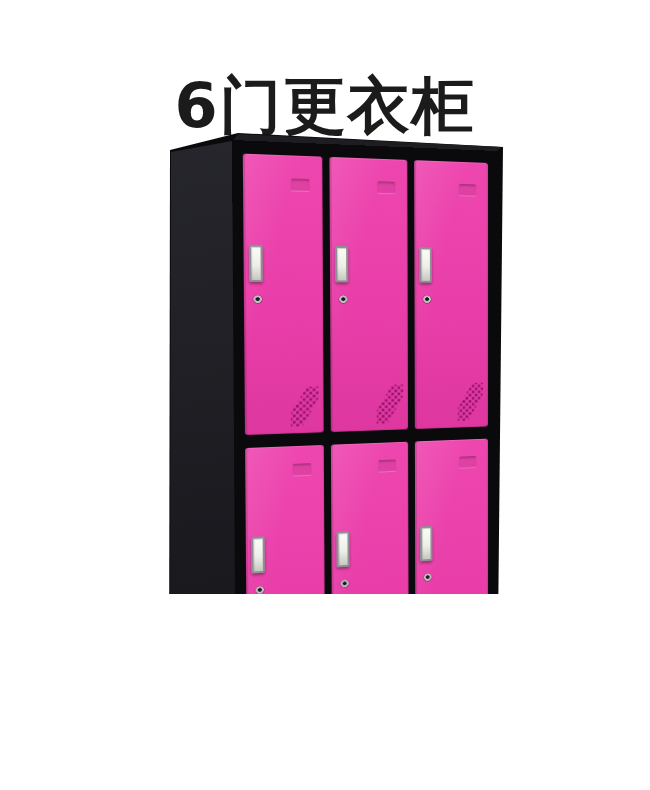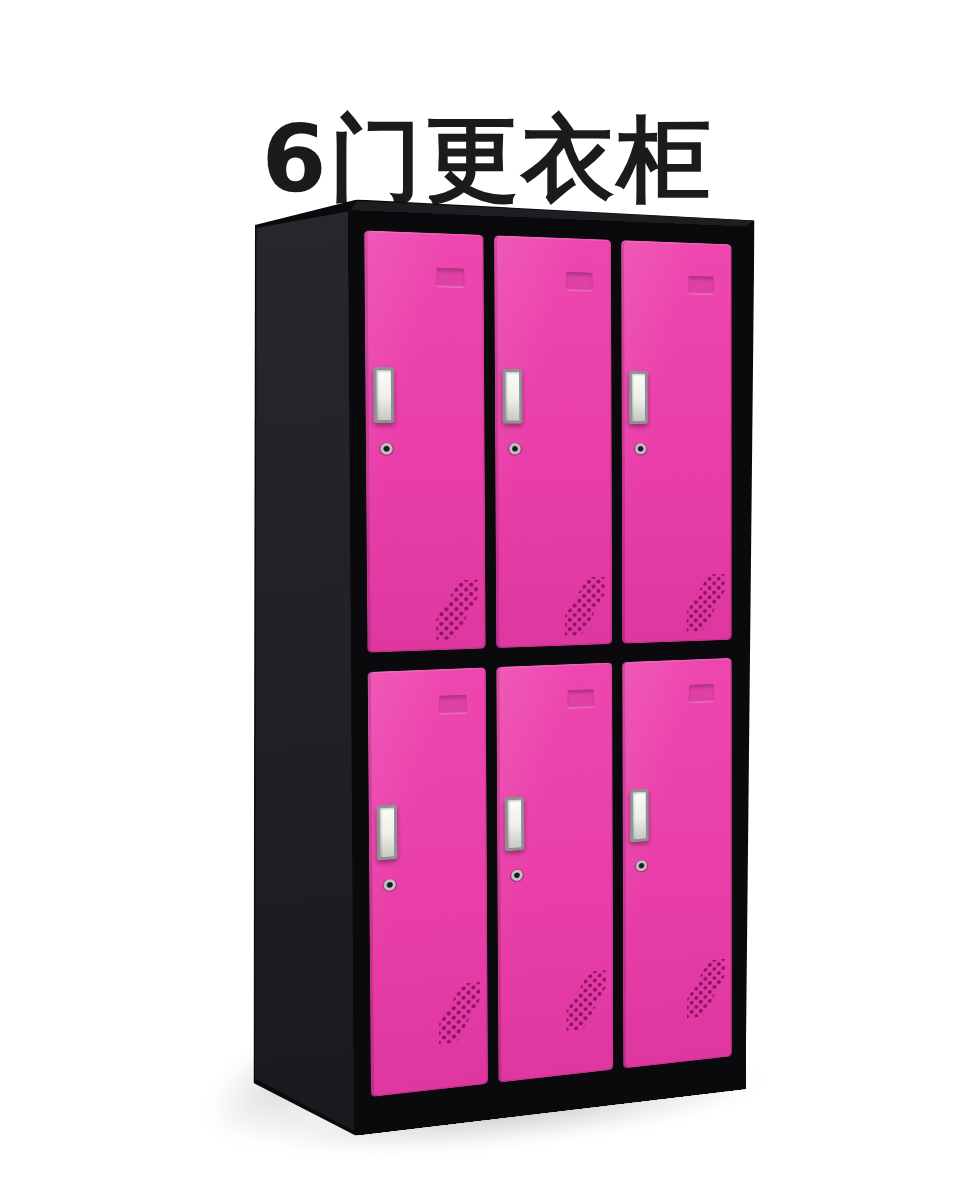--- a/index.html
+++ b/index.html
@@ -1,17 +1,17 @@
 <!DOCTYPE html>
 <html style="--background: #ffffff; --title-text: #1b1b1b; --frame-black: #0a0a0d; --side-dark: #2a2a31; --side-darker: #17171c; --top-face: #1d1d22; --door-pink: #e93ea9; --door-pink-light: #ee46af; --door-pink-dark: #de37a0; --vent-dot: #8c1063; --handle-border: #8f9094;"><head>
 <meta charset="utf-8">
 <style>
   html,body { margin:0; padding:0; }
   .canvas {
-    position:relative; width:650px; height:790px;
+    position:relative; width:650px; height:594px;
     background:var(--background,#ffffff);
     overflow:hidden;
     font-family:"DejaVu Sans","Liberation Sans",sans-serif;
   }
 
   
   .title {
     position:absolute; top:28px; left:0; right:0;
     text-align:center;
     font-size:62px; line-height:1.15; font-weight:bold;

